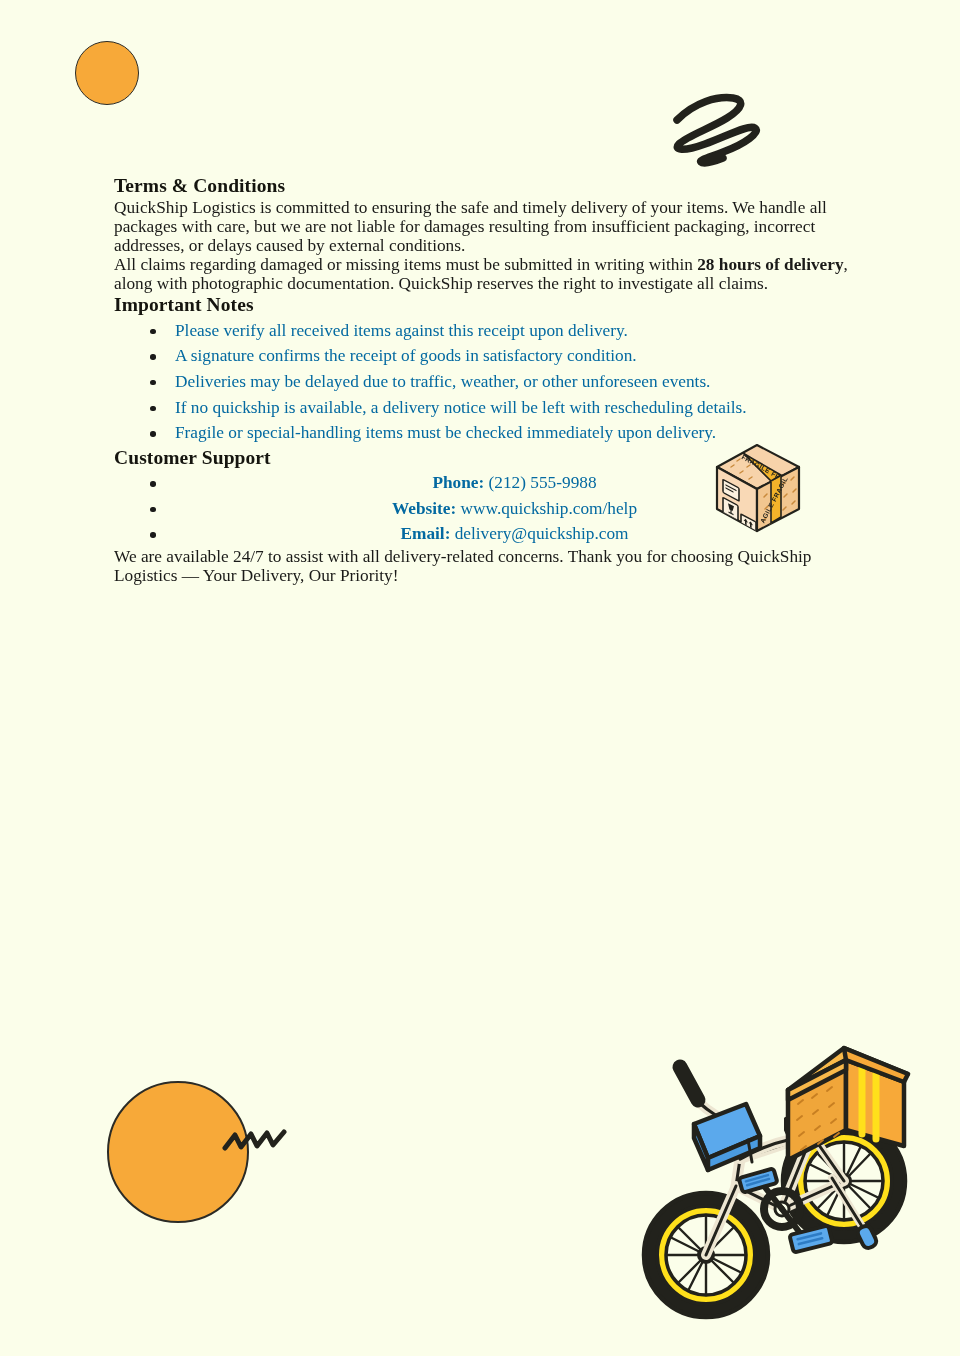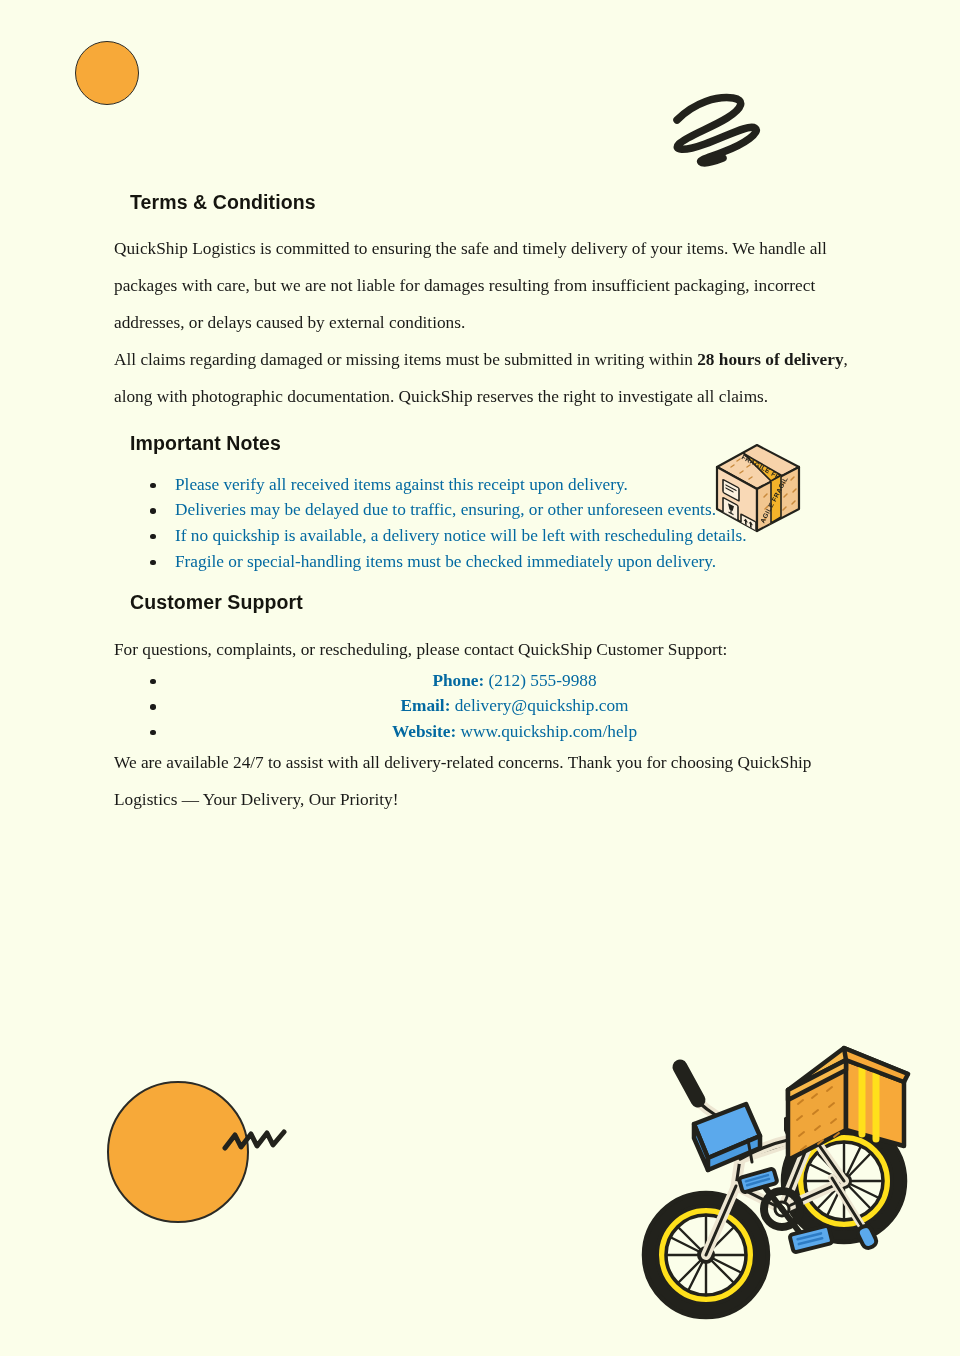--- a/index.html
+++ b/index.html
@@ -80,33 +80,33 @@
 
   
   .content {
     position: absolute;
     left: 114px;
     top: 174px;
     width: 740px;
   }
 
   h2.section-title {
-    font-family: Liberation Sans, sans-serif;
+    font-family: Liberation Serif, serif;
     font-size: 19.5px;
     font-weight: bold;
     letter-spacing: 0.1px;
-    margin: 16px;
+    margin: 0;
     padding: 0;
     line-height: 1.25;
     color: #15150F;
   }
 
   p.body-text {
     font-size: 17.3px;
-    line-height: 37px;
+    line-height: 19px;
     margin: 0;
     padding: 0;
     color: #1A1A18;
   }
 
   .strong {
     font-weight: bold;
   }
 
   ul.bullets {
@@ -383,35 +383,33 @@
     </p>
 
     <p class="body-text block-tc-p2">
       <span>All claims regarding damaged or missing items must be submitted in writing within </span><span class="strong">28 hours of delivery</span><span>, along with photographic documentation. QuickShip reserves the right to investigate all claims.</span>
     </p>
 
     <h2 class="section-title block-notes-head">Important Notes</h2>
 
     <ul class="bullets block-notes-list">
       <li><span>Please verify all received items against this receipt upon delivery.</span></li>
-      <li><span>Deliveries may be delayed due to traffic, ensuring, or other unforeseen events.</span></li>
+      <li><span>A signature confirms the receipt of goods in satisfactory condition.</span></li>
+      <li><span>Deliveries may be delayed due to traffic, weather, or other unforeseen events.</span></li>
       <li><span>If no quickship is available, a delivery notice will be left with rescheduling details.</span></li>
       <li><span>Fragile or special-handling items must be checked immediately upon delivery.</span></li>
     </ul>
 
     <h2 class="section-title block-cs-head">Customer Support</h2>
 
-    <p class="body-text block-cs-p">
-      <span>For questions, complaints, or rescheduling, please contact QuickShip Customer Support:</span>
-    </p>
 
     <ul class="bullets block-cs-list">
       <li><span class="strong">Phone:</span><span> (212) 555-9988</span></li>
+      <li><span class="strong">Website:</span><span> www.quickship.com/help</span></li>
       <li><span class="strong">Email:</span><span> delivery@quickship.com</span></li>
-      <li><span class="strong">Website:</span><span> www.quickship.com/help</span></li>
     </ul>
 
     <p class="body-text block-cs-outro">
       <span>We are available 24/7 to assist with all delivery-related concerns. Thank you for choosing QuickShip Logistics — Your Delivery, Our Priority!</span>
     </p>
 
   </div>
 </div>
 
 </body></html>

